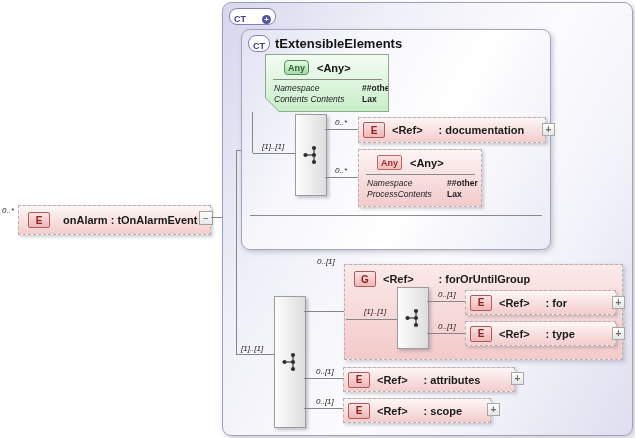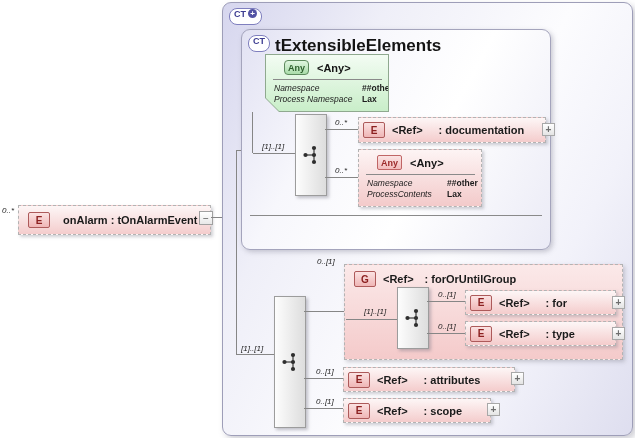--- a/index.html
+++ b/index.html
@@ -12,21 +12,21 @@
           white-space:nowrap; letter-spacing:0px; }
 
   .panel-outer { position:absolute; border:1px solid #9e9eb8; border-radius:9px;
     background:linear-gradient(118deg,#d6d6ee 0%,#efeff8 26%,#fcfcfe 55%,#f2f2fa 75%,#dedeef 100%);
     box-shadow:3px 3px 6px rgba(110,110,130,.35); }
   .panel-inner { position:absolute; border:1px solid #a4a4bc; border-radius:9px;
     background:linear-gradient(118deg,#e2e2f3 0%,#f7f7fc 30%,#ffffff 60%,#ebebf6 100%);
     box-shadow:2px 2px 5px rgba(110,110,130,.35); }
   .panel-title { position:absolute; font-weight:bold; font-size:12px; color:#141414; white-space:nowrap; }
 
-  .badge-ct { position:absolute; height:15px; display:flex; align-items:flex-start; gap:2px;
+  .badge-ct { position:absolute; height:15px; display:flex; align-items:flex-end; gap:16px;
     border:1px solid #7f7fbe; border-radius:8px; background:#ffffff; padding:0 4px;
     font-weight:bold; font-size:9px; color:#3c3c90; }
   .ct-plus-circle { width:9px; height:9px; border-radius:50%; background:#5353a4;
     color:#ffffff; font-size:8px; font-weight:bold; line-height:9px; text-align:center; }
 
   .elem-box { position:absolute; border:1px dashed #b3b3b3;
     background:linear-gradient(to bottom,#fdf6f6,#f4cccc);
     box-shadow:2px 2px 3px rgba(120,120,135,.35);
     display:flex; align-items:center; padding-left:4px;
     font-weight:bold; font-size:11px; color:#1a1a1a; white-space:nowrap; }
@@ -37,21 +37,21 @@
     border:1px solid #ad5a5a; border-radius:2px;
     background:linear-gradient(#fbe2e2,#efb6b6); color:#8c2121;
     font-weight:bold; font-size:10px; display:flex; align-items:center; justify-content:center; }
 
   .group-box { position:absolute; border:1px dashed #b3b3b3;
     background:linear-gradient(to bottom,#fbe9e9,#f4caca);
     box-shadow:2px 2px 4px rgba(120,120,135,.35); }
   .group-header { display:flex; align-items:center; padding:6px 0 0 9px;
     font-weight:bold; font-size:11px; color:#1a1a1a; white-space:nowrap; }
   .group-header .ref   { margin-left:7px; }
-  .group-header .ename { margin-left:11px; }
+  .group-header .ename { margin-left:25px; }
 
   .seqbox { position:absolute; width:30px; border:1px solid #9c9c9c;
     background:linear-gradient(to right,#fdfdfd,#dddddd);
     box-shadow:2px 2px 3px rgba(110,110,125,.4);
     display:flex; align-items:center; justify-content:center; }
 
   .plusbox { position:absolute; width:11px; height:11px; border:1px solid #a8a8a8;
     background:linear-gradient(#ffffff,#e4e4e4); color:#6e6e6e;
     font-size:10px; line-height:9px; font-weight:bold; display:flex; align-items:center; justify-content:center; }
   .minusbox { position:absolute; width:12px; height:12px; border:1px solid #a0a0a0;
@@ -110,35 +110,35 @@
 
     <div class="line" style="left:13px;top:147px;width:1px;height:205px"></div>
     <div class="line" style="left:14px;top:147px;width:4px;height:1px"></div>
     <div class="line" style="left:14px;top:351px;width:37px;height:1px"></div>
     <div class="card" style="left:18px;top:341px">[1]..[1]</div>
 
     <div class="panel-inner" style="left:18px;top:26px;width:308px;height:219px">
       <span class="badge-ct" style="left:6px;top:5px">
         <span>CT</span>
       </span>
-      <div class="panel-title" style="left:33px;top:6px;font-size:17px">tExtensibleElements</div>
+      <div class="panel-title" style="left:33px;top:6px;font-size:13px">tExtensibleElements</div>
 
       <div class="anybox-green-outer" style="left:23px;top:24px;width:124px;height:58px">
         <div class="anybox-green-inner">
           <div class="any-header">
             <span class="badge-any-green">Any</span>
             <span>&lt;Any&gt;</span>
           </div>
           <div class="any-sep"></div>
           <div class="prop-row">
             <span class="prop-name" style="width:81px">Namespace</span>
             <span class="prop-val">##other</span>
           </div>
           <div class="prop-row">
-            <span class="prop-name" style="width:81px">Process Namespace</span>
+            <span class="prop-name" style="width:81px">Contents Contents</span>
             <span class="prop-val">Lax</span>
           </div>
         </div>
       </div>
 
       <div class="line" style="left:10px;top:82px;width:1px;height:41px"></div>
       <div class="line" style="left:11px;top:123px;width:42px;height:1px"></div>
       <div class="card" style="left:20px;top:112px">[1]..[1]</div>
 
       <div class="seqbox" style="left:53px;top:84px;height:80px">

